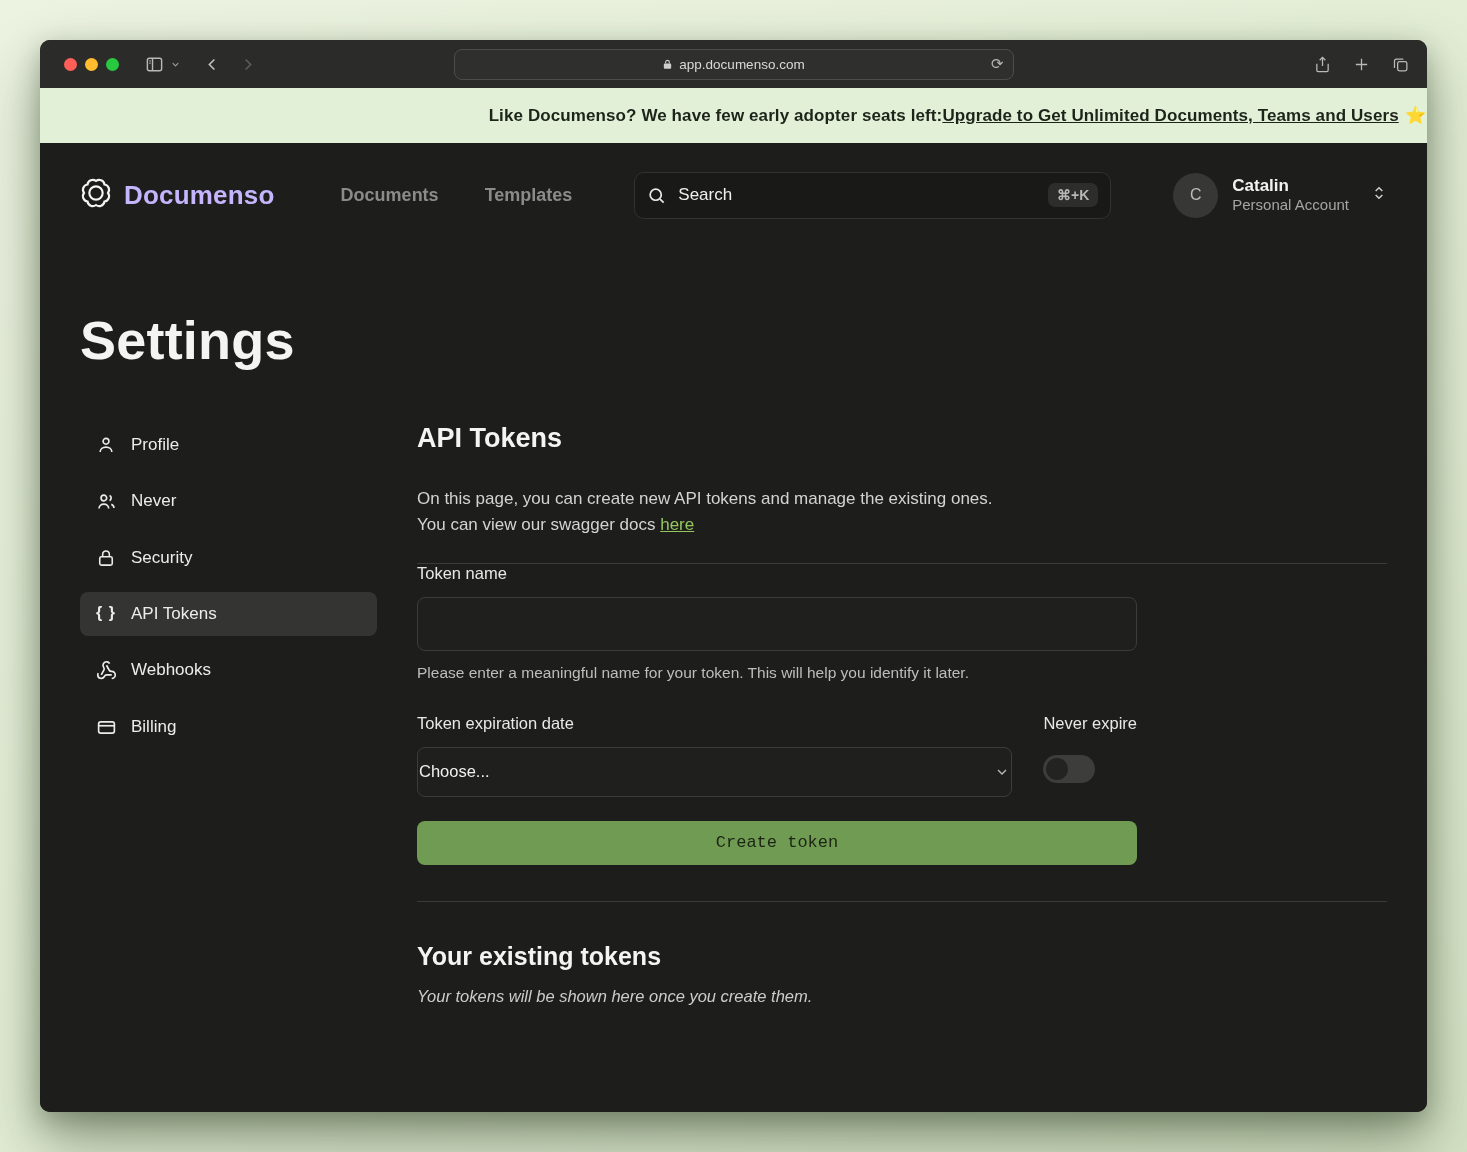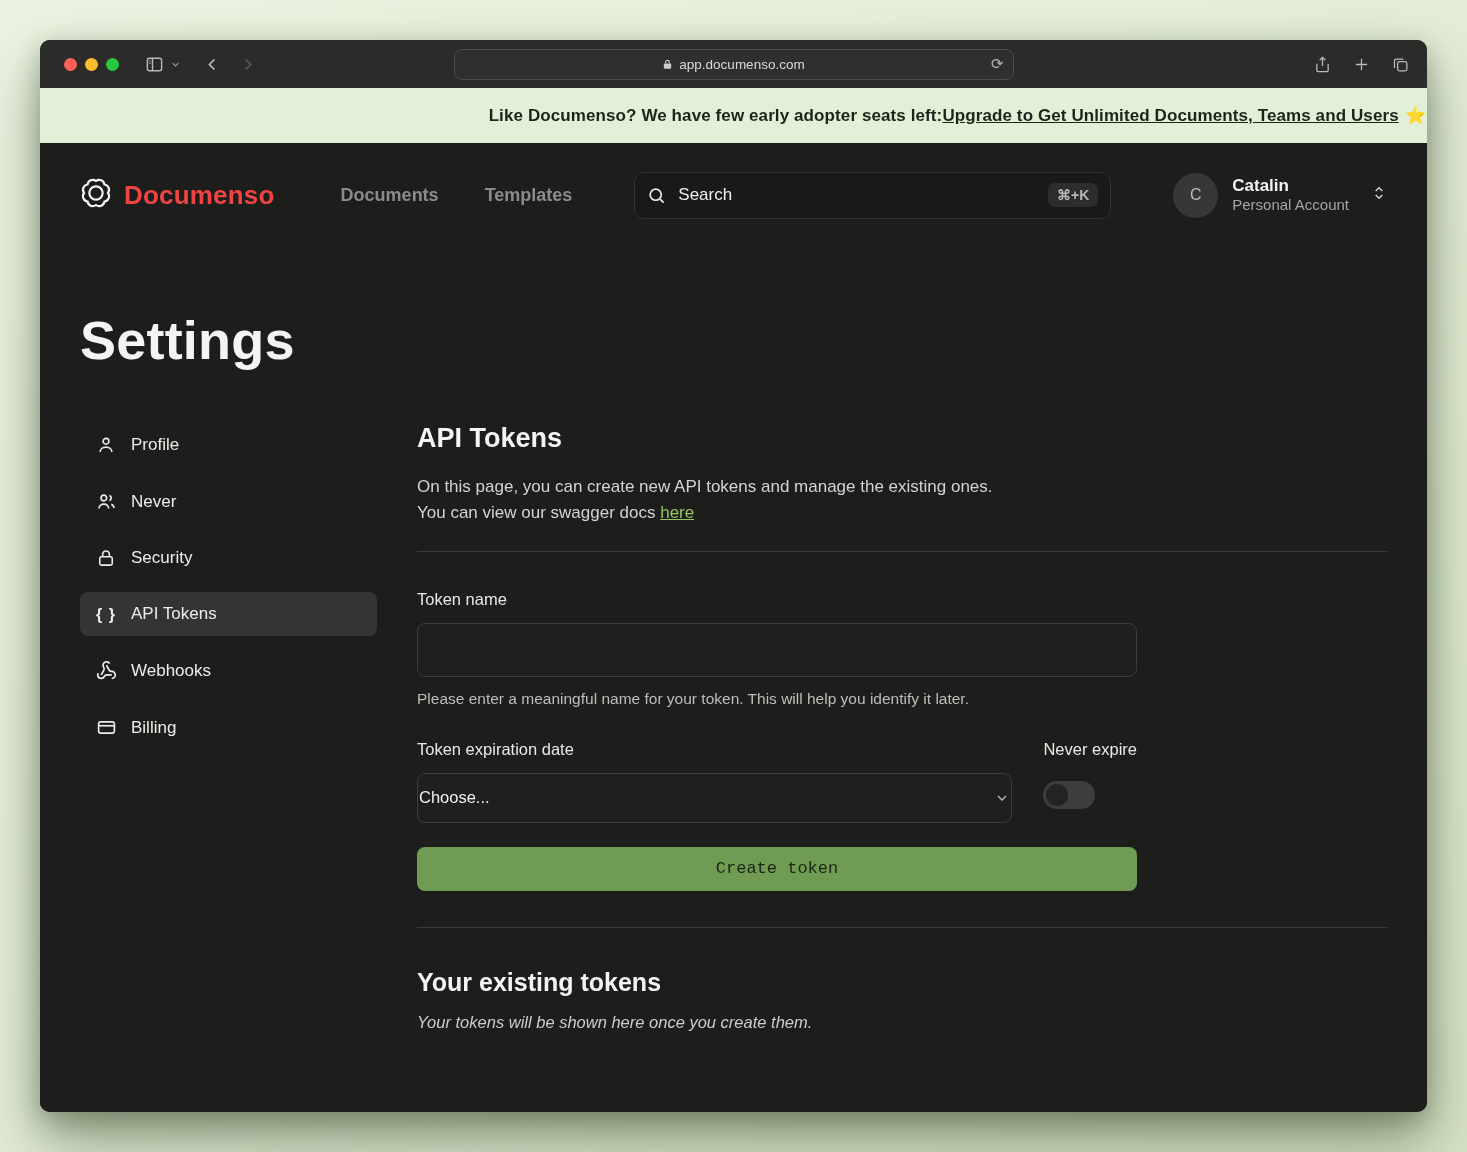--- a/index.html
+++ b/index.html
@@ -45,21 +45,21 @@
     display:flex; align-items:center; justify-content:flex-end;
     color:#1d241a; font-size:17px; font-weight:600; letter-spacing:.1px;
   }
   .banner a { color:#1d241a; text-decoration:underline; }
   .banner .star { margin-left:7px; font-size:17px; }
   
   .app { flex:1; background:#1d1d1b; color:#ededeb; overflow:hidden; padding:0 40px; }
   .app-header { display:flex; align-items:center; height:98px; padding-top:6px; }
   .brand { display:flex; align-items:center; gap:12px; }
   .brand svg { color:#f4f4f2; }
-  .brand-name { font-size:26px; font-weight:700; color:#ef4444; letter-spacing:.2px; }
+  .brand-name { font-size:26px; font-weight:700; color:#c4b5fd; letter-spacing:.2px; }
   .top-nav { display:flex; gap:46px; margin-left:66px; }
   .top-nav .nav-item { color:#8b8b89; font-size:18px; font-weight:600; cursor:pointer; }
   .searchbox {
     margin-left:62px; width:477px; height:47px; background:#191917;
     border:1px solid #32322f; border-radius:10px;
     display:flex; align-items:center; padding:0 12px; gap:12px;justify-content:flex-end;
   }
   .searchbox .s-icon { color:#e8e8e6; display:flex; }
   .searchbox .s-text { color:#efefed; font-size:17px; flex:1; }
   .kbd {
@@ -73,33 +73,33 @@
     color:#bcbcba; font-size:16px;
   }
   .acct-name { font-size:17px; font-weight:600; color:#f2f2f0; line-height:1.25; }
   .acct-type { font-size:15px; color:#a5a5a3; line-height:1.25; }
   .acct-chev { color:#cfcfcd; margin-left:8px; }
   
   .page-title { font-size:54px; font-weight:700; color:#f4f4f2; margin-top:68px; letter-spacing:.2px; }
   .content { display:flex; margin-top:52px; }
   .set-nav { width:297px; flex:0 0 auto; display:flex; flex-direction:column; gap:12px; }
   .set-item {
-    display:flex; align-items:flex-end; gap:14px; padding:12px 15px;
+    display:flex; align-items:flex-start; gap:14px; padding:12px 15px;
     border-radius:8px; color:#ececea; font-size:17px; font-weight:500; cursor:pointer;
   }
   .set-item.active { background:#343432; }
   .set-item .ic { width:22px; display:flex; justify-content:center; color:#ececea; }
   .braces { font-size:16px; font-weight:700; letter-spacing:1px; }
   .main { margin-left:40px; width:975px; }
   .main h2 { font-size:27px; font-weight:700; color:#f4f4f2; }
-  .desc { margin-top:20px; font-size:17px; color:#d3d3d1; line-height:1.55; }
+  .desc { margin-top:32px; font-size:17px; color:#d3d3d1; line-height:1.55; }
   .desc a { color:#95c75f; text-decoration:underline; }
   .divider { border:none; border-top:1px solid #3a3a38; margin:24px 0 0 0; }
   .field-label { font-size:16.5px; font-weight:500; color:#e8e8e6; }
-  .tn-label { margin-top:38px; }
+  .tn-label { }
   .text-input {
     margin-top:14px; width:720px; height:54px; background:#1f1f1d;
     border:1px solid #3c3c3a; border-radius:8px; color:#ededeb;
     font-size:16px; padding:0 14px; font-family:"Liberation Sans", sans-serif;
   }
   .hint { margin-top:13px; font-size:15.5px; color:#bdbdbb; }
   .exp-row { width:720px; margin-top:32px; display:flex; justify-content:space-between; }
   .exp-col { width:595px; }
   .select {
     margin-top:14px; width:595px; height:50px; border:1px solid #3c3c3a;

